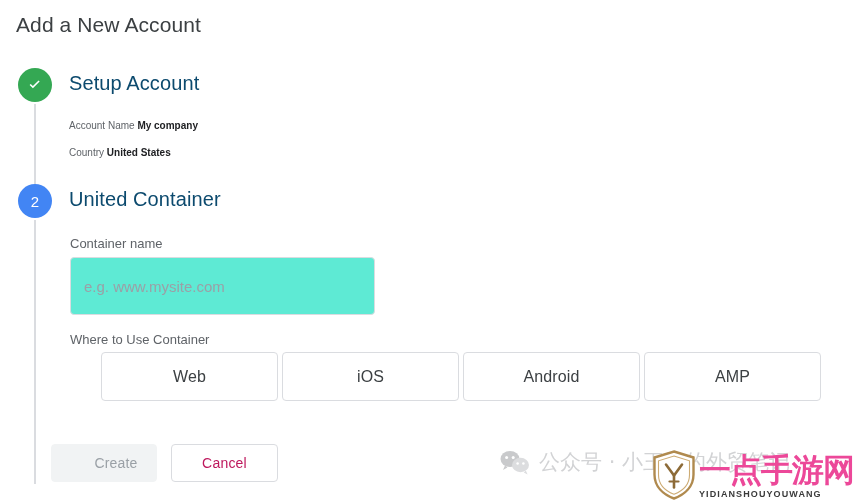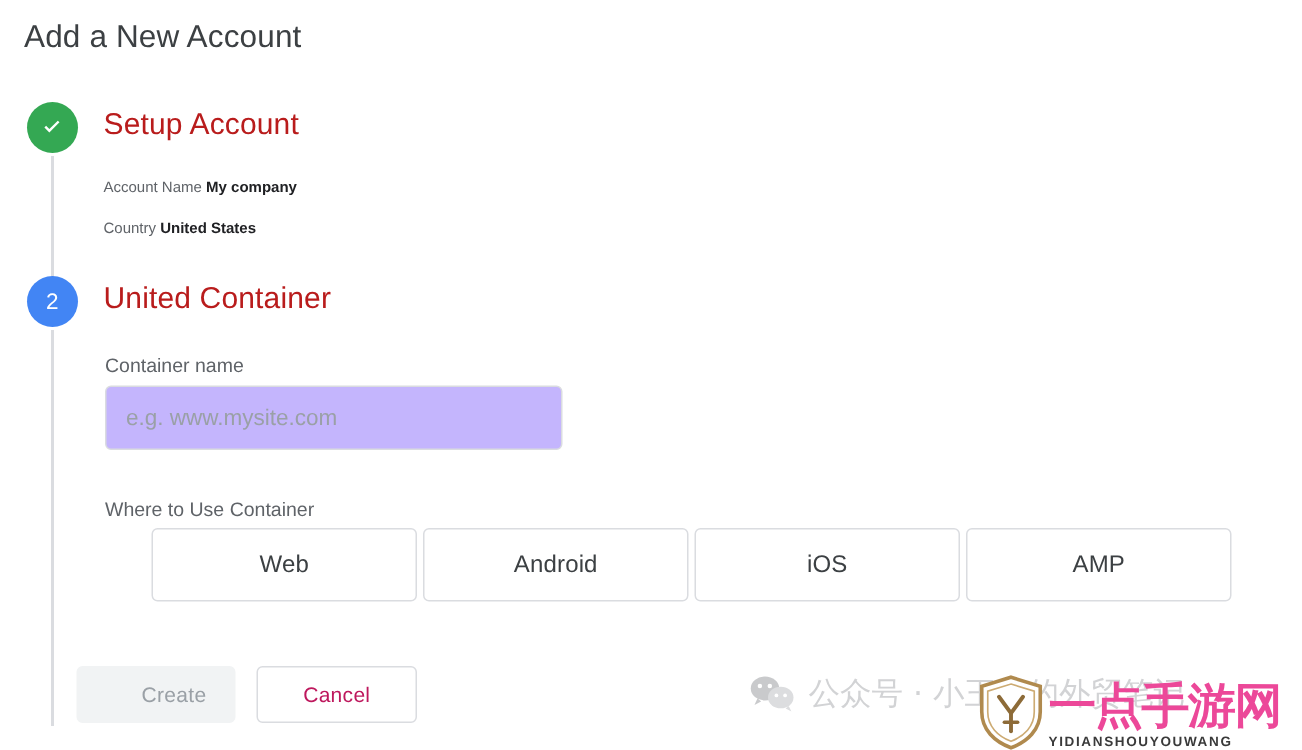--- a/index.html
+++ b/index.html
@@ -81,21 +81,21 @@
   }
   .connector.c1 { top: 42px;  height: 82px; }
   .connector.c2 { top: 158px; height: 264px; }
 
   .step-title {
     position: absolute;
     left: 69px;
     font-size: 20px;
     line-height: 26px;
     font-weight: 400;
-    color: #b91c1c;
+    color: #0c4a6e;
     letter-spacing: 0.1px;
     white-space: nowrap;
   }
   .step-title.t1 { top: 8px; }
   .step-title.t2 { top: 124px; }
 
   
   .summary-row {
     position: absolute;
     left: 69px;
@@ -121,25 +121,25 @@
     white-space: nowrap;
   }
   .field-label.container-name { top: 173px; }
   .field-label.where-use     { top: 269px; }
 
   #container-name-input {
     position: absolute;
     left: 70px;
     top: 195px;
     width: 305px;
-    height: 43px;
+    height: 58px;
     box-sizing: border-box;
     border: 1px solid #dadce0;
     border-radius: 4px;
-    background: #c4b5fd;
+    background: #5eead4;
     font-family: "Liberation Sans", sans-serif;
     font-size: 15px;
     color: #202124;
     padding: 0 13px;
     outline: none;
   }
   #container-name-input::placeholder {
     color: #9aa0a6;
     opacity: 1;
   }
@@ -287,22 +287,22 @@
     <div class="step-marker active">2</div>
     <div class="step-title t2">United Container</div>
 
     <div class="field-label container-name">Container name</div>
     <input id="container-name-input" type="text" placeholder="e.g. www.mysite.com" style="">
 
     <div class="field-label where-use">Where to Use Container</div>
 
     <div id="platform-row">
       <div class="platform-option">Web</div>
+      <div class="platform-option">iOS</div>
       <div class="platform-option">Android</div>
-      <div class="platform-option">iOS</div>
       <div class="platform-option">AMP</div>
     </div>
   </div>
 </div>
 
 <div id="actions">
   <div id="create-button" class="action-btn">Create</div>
   <div id="cancel-button" class="action-btn">Cancel</div>
 </div>
 

